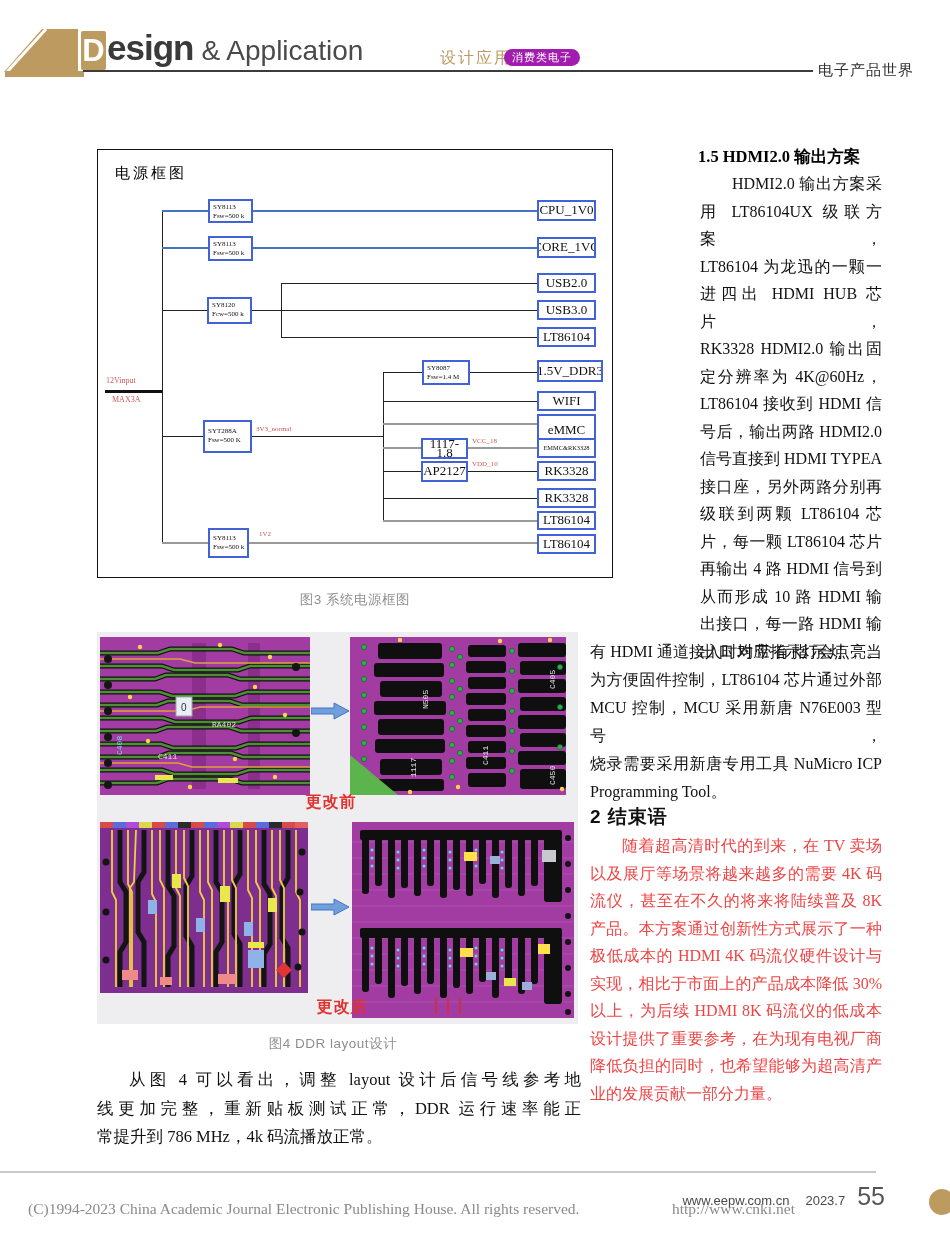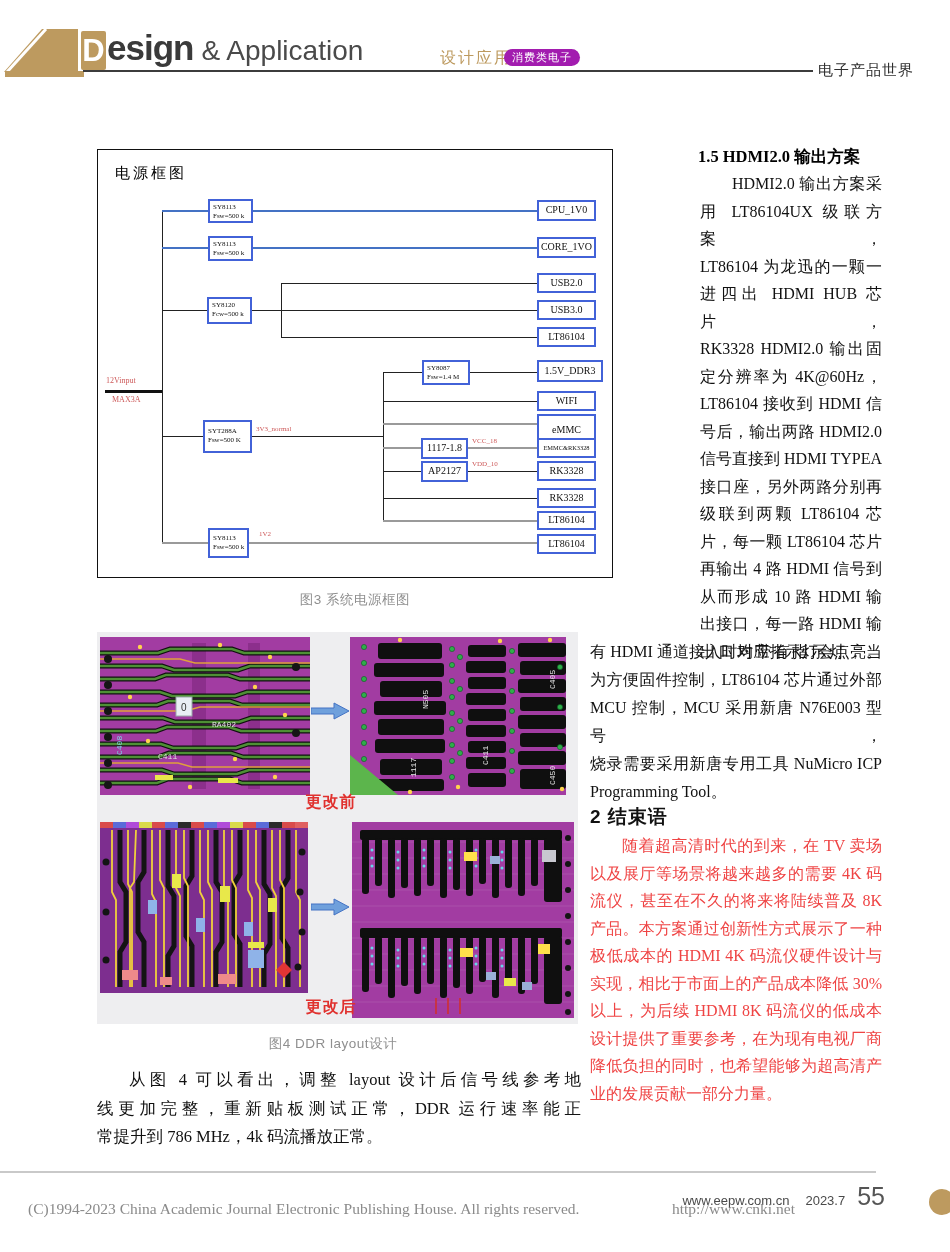--- a/index.html
+++ b/index.html
@@ -20,21 +20,21 @@
   .masthead-r{position:absolute;left:818px;top:61px;font:15px "Liberation Sans",sans-serif;color:#2e2e2e;letter-spacing:1px;}
   
   .dframe{position:absolute;left:97px;top:149px;width:516px;height:429px;border:1.5px solid #111;box-sizing:border-box;background:#fff;}
   .dtitle{position:absolute;left:115px;top:164px;font:15px "Liberation Serif",serif;color:#000;letter-spacing:3px;}
   .wire{position:absolute;height:1px;background:#222;}
   .wire.v{width:1px;}
   .wire.b{height:2px;background:#4472c4;}
   .wire.g{height:2px;background:#9a9a9a;}
   .dbox{position:absolute;border:2px solid #4262d8;background:#fff;box-sizing:border-box;
         font:7px/8.5px "Liberation Serif",serif;color:#111;padding:2px 2px 0 3px;overflow:hidden;}
-  .dbox.c{display:flex;align-items:center;justify-content:center;text-align:center;padding:0;font-size:10px;}
+  .dbox.c{display:flex;align-items:center;justify-content:center;text-align:center;padding:0;font-size:13px;}
   .dbox.c.small{font-size:6.4px;}
   .netlbl{position:absolute;font:7px "Liberation Serif",serif;color:#cd5a5a;white-space:nowrap;}
   .netlbl.big{font-size:8px;}
   .caption{position:absolute;font:13.5px "Liberation Sans",sans-serif;color:#8f8f8f;text-align:center;letter-spacing:.5px;}
   
   .figbg{position:absolute;left:97px;top:632px;width:481px;height:392px;background:#eeeef0;}
   .pcb{position:absolute;display:block;}
   .chglbl{position:absolute;width:100px;text-align:center;font:600 16px "Liberation Sans",sans-serif;color:#e0312e;letter-spacing:1px;}
   
   .para{position:absolute;}
@@ -529,21 +529,21 @@
         <circle cx="216" cy="42" r="3"></circle>
         <circle cx="216" cy="68" r="3"></circle>
         <circle cx="216" cy="94" r="3"></circle>
       <circle cx="216" cy="120" r="3"></circle>
         <circle cx="216" cy="146" r="3"></circle>
         <circle cx="216" cy="172" r="3"></circle>
         <circle cx="216" cy="190" r="3"></circle>
     </g>
   </svg>
 
-  <div class="chglbl" style="left:281px;top:997px">更改后</div>
+  <div class="chglbl" style="left:292px;top:997px">更改后</div>
   <div class="caption" style="left:99px;top:1035px;width:468px">图4 DDR layout设计</div>
 
   <div class="para lpara">
     <div class="ln indent">从图 4 可以看出，调整 layout 设计后信号线参考地</div>
     <div class="ln">线更加完整，重新贴板测试正常，DDR 运行速率能正</div>
     <div class="ln noj">常提升到 786 MHz，4k 码流播放正常。</div>
   </div>
 
   <div class="h15">1.5 HDMI2.0 输出方案</div>
 

